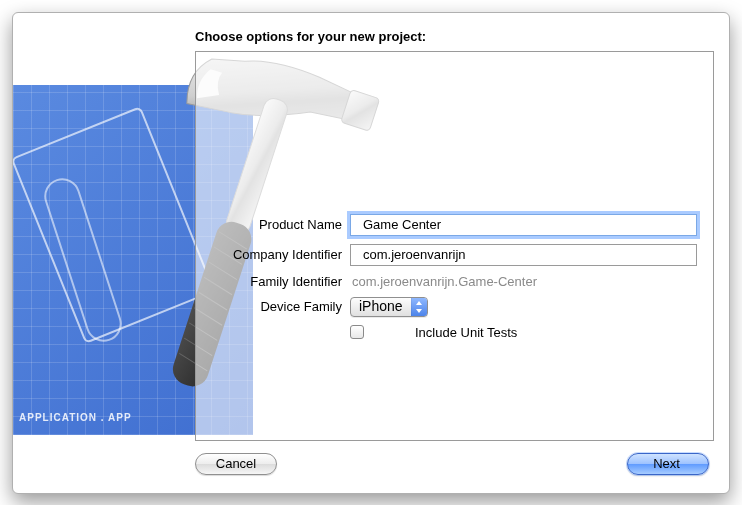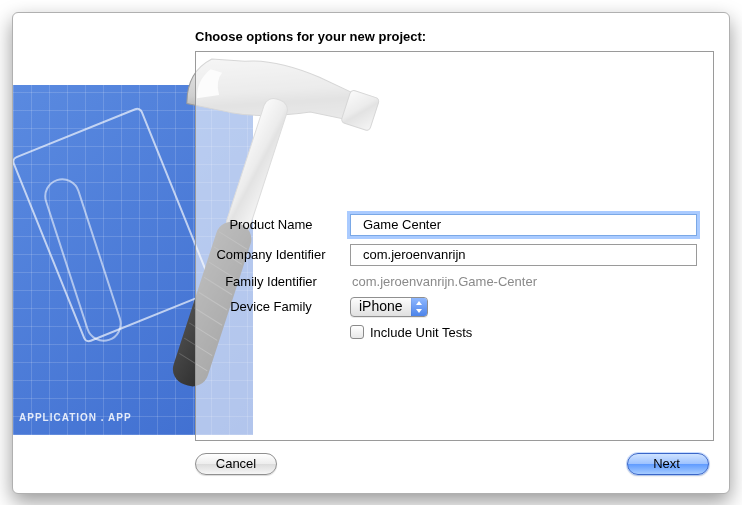--- a/index.html
+++ b/index.html
@@ -107,22 +107,22 @@
     left: 16px;
     right: 16px;
   }
   .row {
     display: flex;
     align-items: center;
     margin-bottom: 8px;
   }
   .label {
     width: 138px;
-    text-align: center;
-    padding-right: 20px;
+    text-align: right;
+    padding-right: 8px;
     font-size: 13px;
     color: #000;
   }
   .field { flex: 1; }
   input[type=text] {
     width: 100%;
     height: 22px;
     font-size: 13px;
     padding: 1px 12px;
     border: 1px solid #9a9a9a;
@@ -176,20 +176,21 @@
     border-bottom: 4px solid #fff;
   }
   .select-wrap .sel-arrows::after {
     bottom: 3px;
     border-top: 4px solid #fff;
   }
   .checkbox-row {
     display: flex;
     align-items: center;
     margin-left: 138px;
+    gap: 45px;
   }
   .checkbox {
     width: 14px; height: 14px;
     border: 1px solid #8a8a8a;
     border-radius: 3px;
     background: linear-gradient(#fff,#e8e8e8);
     margin-right: 6px;
   }
   .checkbox-label {
     font-size: 13px;

